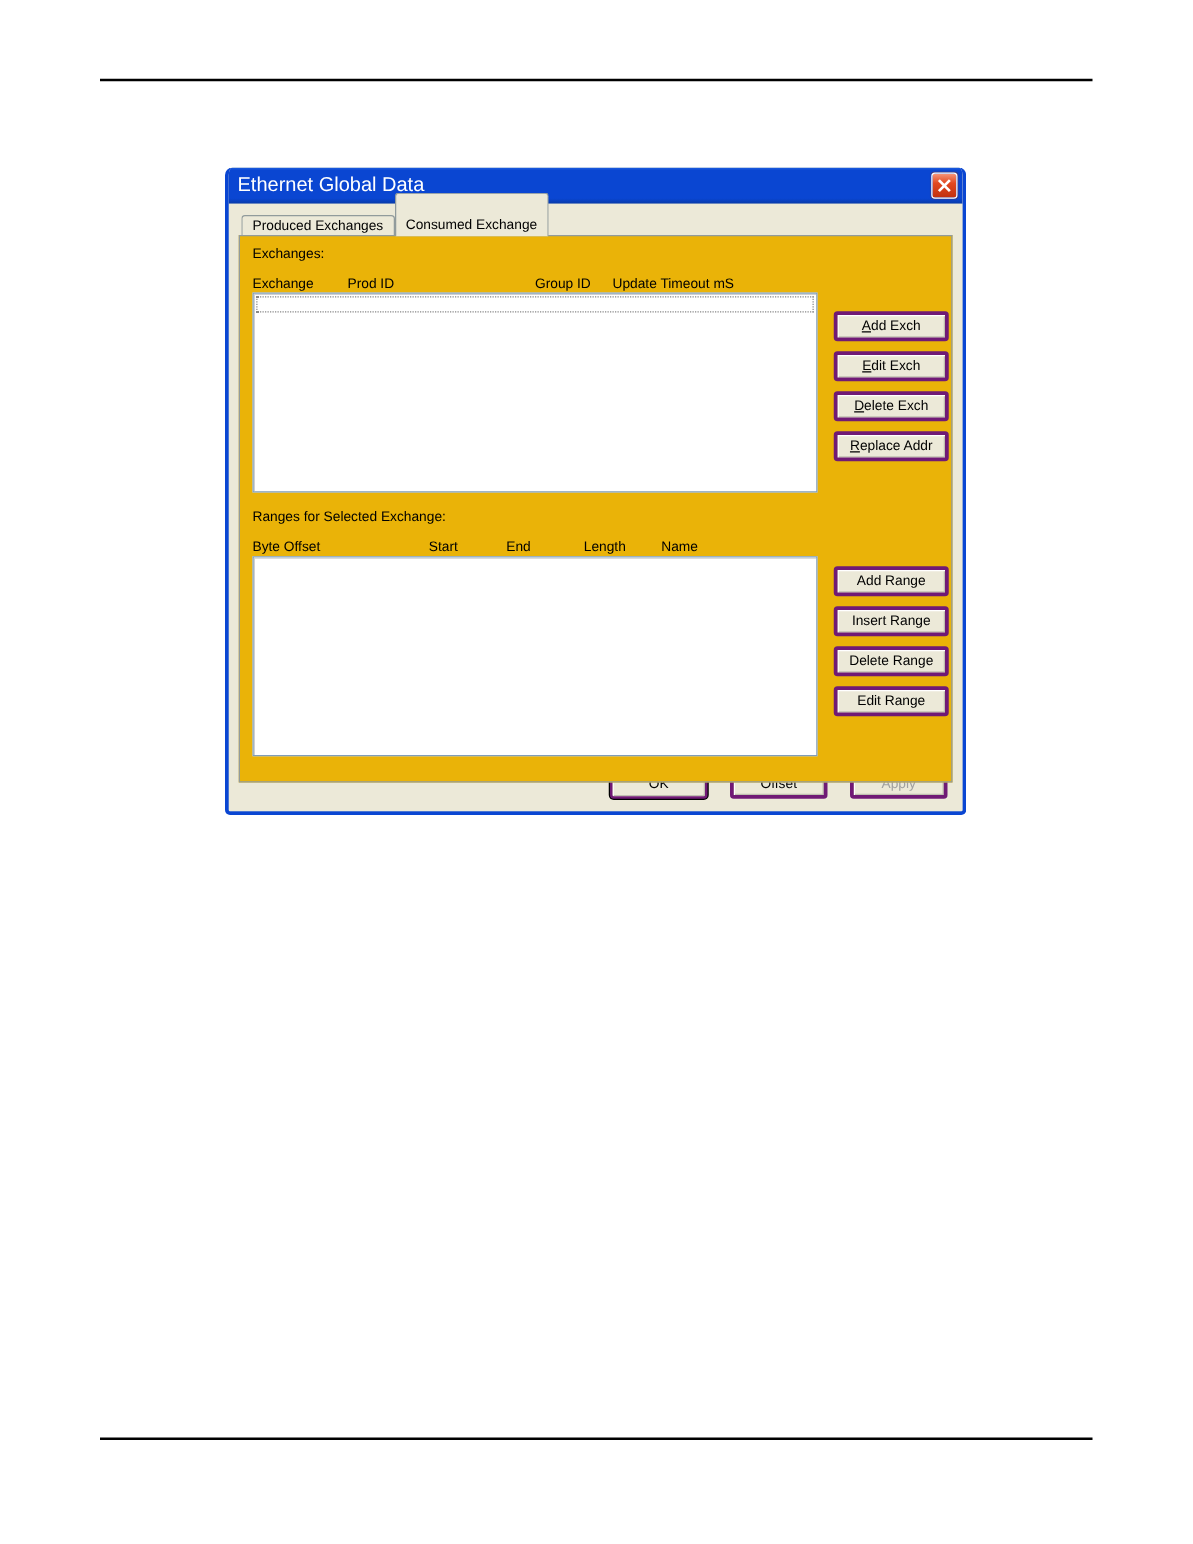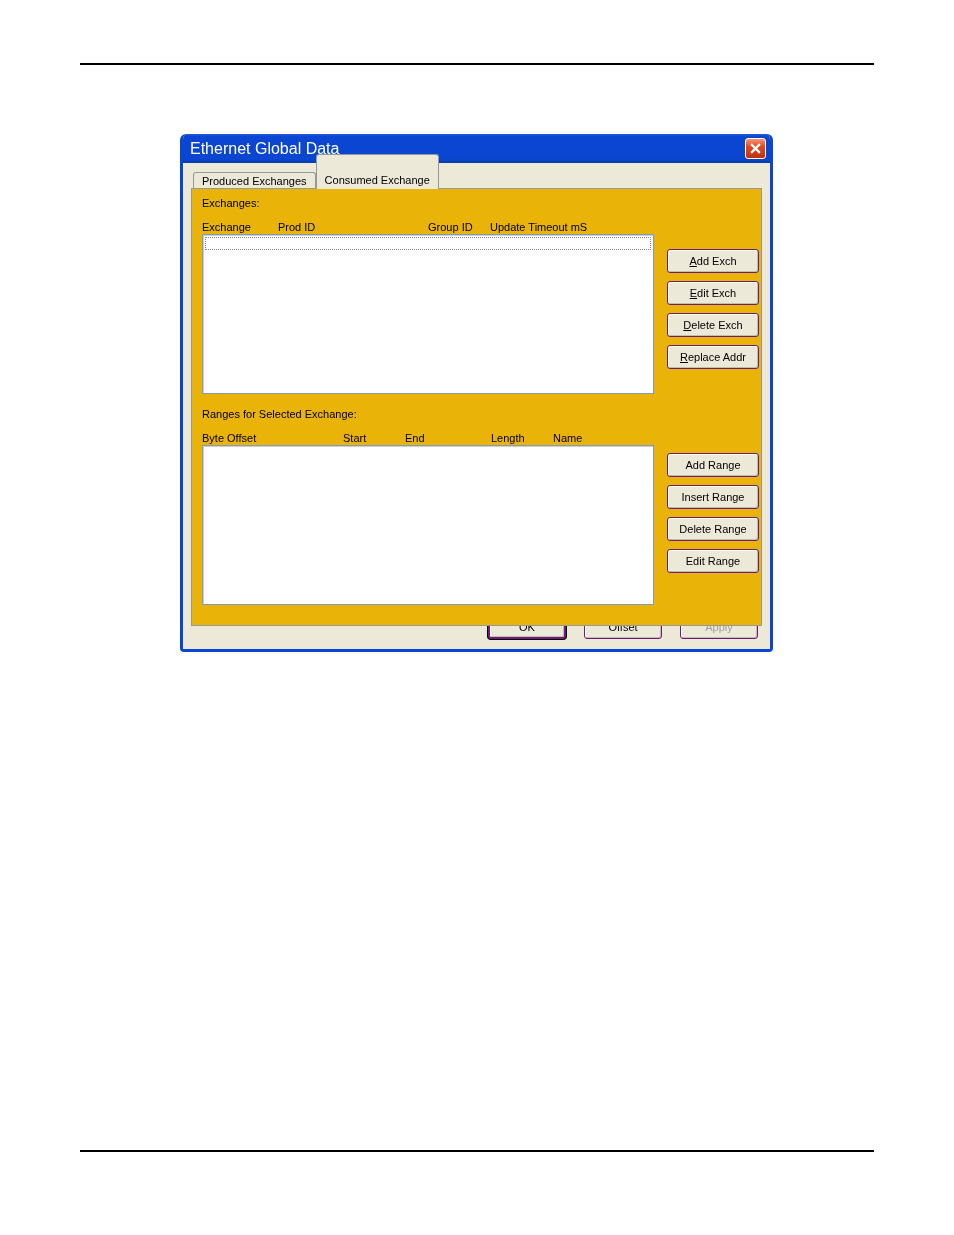--- a/index.html
+++ b/index.html
@@ -125,21 +125,21 @@
     display: flex;
     flex-direction: column;
     gap: 8px;
     width: 92px;
   }
   .side-buttons.top { left: 475px; top: 60px; }
   .side-buttons.bottom { left: 475px; top: 264px; }
   .btn {
     height: 24px;
     background: #ece9d8;
-    border: 1px solid #701a75;
+    border: 3px solid #701a75;
     border-radius: 3px;
     box-shadow: inset 1px 1px 0 #fff, inset -1px -1px 0 #c0c0b0;
     display:flex; align-items:center; justify-content:center;
     padding: 0 4px;
     color:#000;
     white-space: nowrap;
   }
   .btn.disabled { color:#a0a0a0; text-decoration-color:#a0a0a0; }
   .btn .ul { text-decoration: underline; }
   .bottom-row {
@@ -192,21 +192,21 @@
         <span>Update Timeout mS</span>
       </div>
       <div class="listbox exchanges">
         <div class="focus-row"></div>
       </div>
 
       <div class="section-label ranges-label">Ranges for Selected Exchange:</div>
       <div class="col-headers">
         <span style="width:141px">Byte Offset</span>
         <span style="width:62px">Start</span>
-        <span style="width:86px">End</span>
+        <span style="width:62px">End</span>
         <span style="width:62px">Length</span>
         <span>Name</span>
       </div>
       <div class="listbox ranges"></div>
 
       <div class="side-buttons top">
         <div class="btn">
           <span><span class="ul">A</span>dd Exch</span>
         </div>
         <div class="btn">

